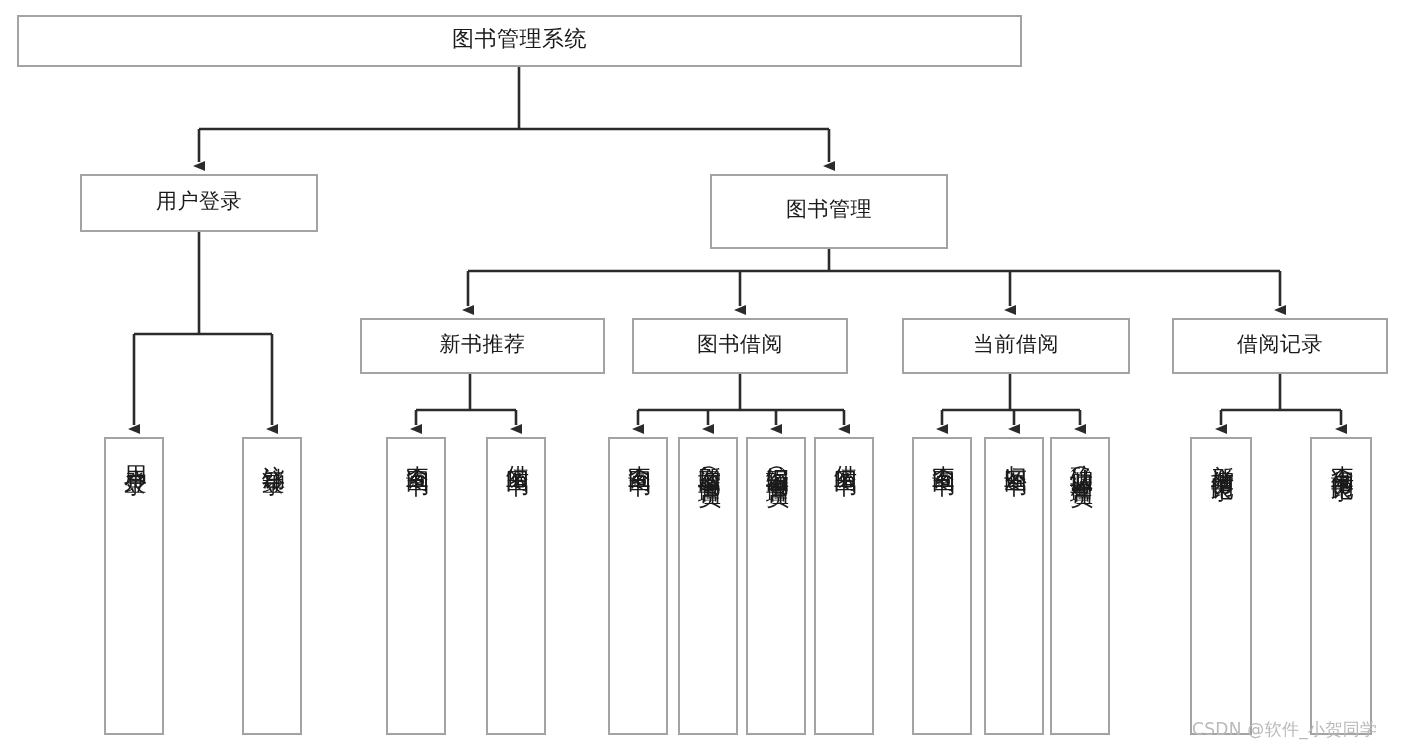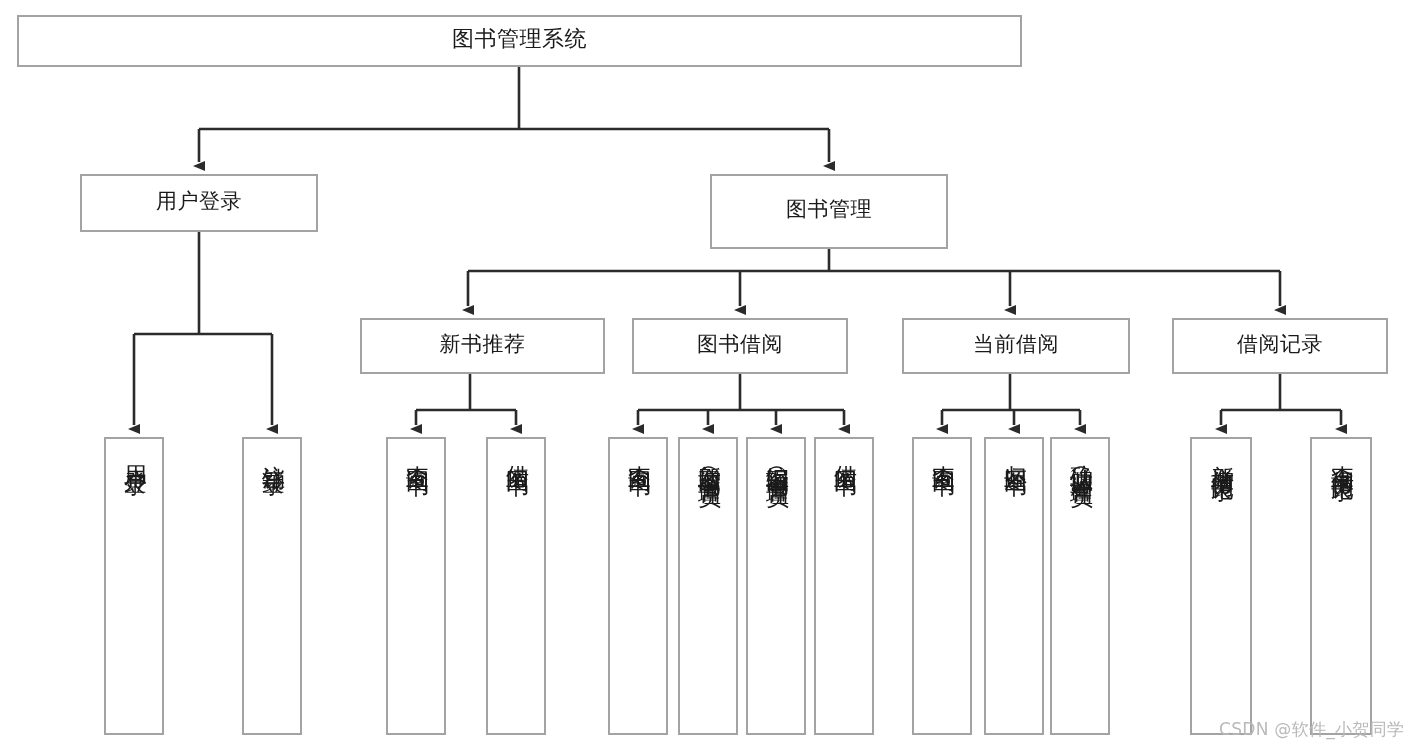--- a/index.html
+++ b/index.html
@@ -178,15 +178,15 @@
         <span class="label">确认归还（管理员）</span>
       </div>
       <div class="node vert" style="left: 1190px; top: 437px; width: 62px; height: 298px;">
         <span class="label">新增借阅记录</span>
       </div>
       <div class="node vert" style="left: 1310px; top: 437px; width: 62px; height: 298px;">
         <span class="label">查询借阅记录</span>
       </div>
     </div>
 
-  <div class="watermark" style="left: 1192px; top: 718px; margin-left: 27px;">CSDN @软件_小贺同学</div>
+  <div class="watermark" style="left: 1192px; top: 718px;">CSDN @软件_小贺同学</div>
 
 </div>
 
 </body></html>

